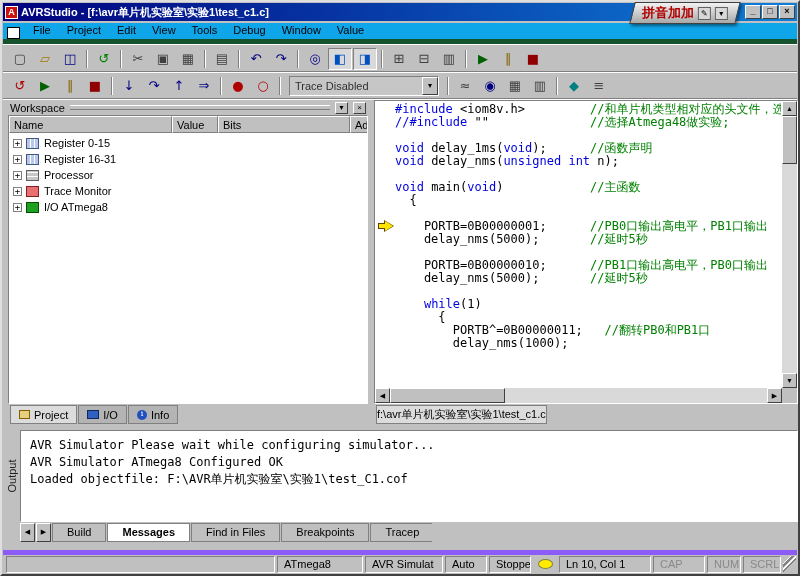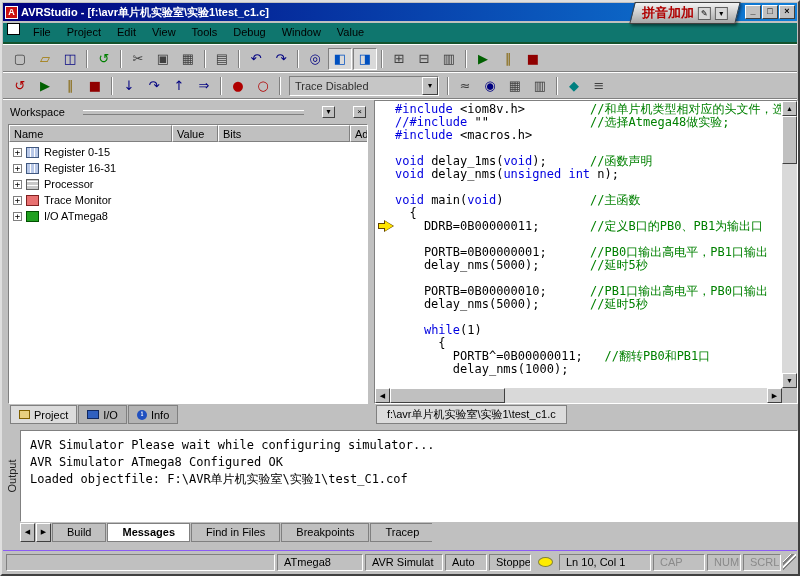--- a/index.html
+++ b/index.html
@@ -13,39 +13,39 @@
 .title-text{color:#fff;font-weight:bold;white-space:nowrap;overflow:hidden;flex:1}
 .winbtns{display:flex;gap:1px;flex:none}
 .winbtn{width:16px;height:14px;background:#c0c0c0;border:1px solid;border-color:#fff #404040 #404040 #fff;font-size:9px;line-height:11px;text-align:center;font-weight:bold}
 
 
 .ime{position:absolute;top:0;right:60px;height:22px;z-index:30;transform:skewX(-14deg);background:linear-gradient(180deg,#f2f2f2,#a8a8a8);border:1px solid #404040;box-shadow:2px 2px 3px rgba(0,0,0,.45);display:flex;align-items:center;gap:4px;padding:0 9px}
 .ime-text{transform:skewX(14deg);color:#b00000;font-weight:bold;font-size:13px;white-space:nowrap}
 .ime-btn{transform:skewX(14deg);width:13px;height:13px;background:#d8d8d8;border:1px solid #606060;font-size:8px;line-height:11px;text-align:center}
 
 
-.menubar{position:absolute;left:1px;top:21px;right:1px;height:21px;display:flex;align-items:flex-start;border-bottom:2px solid #14532d;box-shadow:0 1px 0 #fff;background:#0f766e}
+.menubar{position:absolute;left:1px;top:21px;right:1px;height:21px;display:flex;align-items:flex-end;border-bottom:5px solid #14532d;box-shadow:0 1px 0 #fff;background:#0ea5e9}
 .mdi-icon{width:13px;height:12px;background:#fff;border:1px solid #000;margin:0 5px 0 4px;flex:none}
 .menu-item{padding:3px 8px}
 
 
 .toolbar{position:absolute;left:1px;right:1px;height:26px;display:flex;align-items:center;padding-left:5px;border-bottom:1px solid #808080;box-shadow:0 1px 0 #fff;background:#c0c0c0;gap:1px;overflow:hidden}
 #toolbar1{top:44px}
 #toolbar2{top:71px}
 .tb-btn{width:24px;height:22px;display:flex;align-items:center;justify-content:center;flex:none;border:1px solid transparent}
 .tb-btn.tb-active{border-color:#808080 #fff #fff #808080;background:#d9d9d9}
 .tb-glyph{font-size:13px;line-height:1;font-family:"DejaVu Sans",sans-serif}
 .tb-sep{width:2px;height:18px;border-left:1px solid #808080;border-right:1px solid #fff;margin:0 3px;flex:none}
 .tb-combo{width:150px;height:20px;border:1px solid;border-color:#808080 #fff #fff #808080;background:#c6c6c6;display:flex;align-items:center;margin:0 4px;flex:none}
 .tb-combo-text{flex:1;padding-left:5px;color:#303030;white-space:nowrap;overflow:hidden}
 .tb-combo-btn{width:16px;height:18px;background:#c0c0c0;border:1px solid;border-color:#fff #404040 #404040 #fff;font-size:8px;line-height:16px;text-align:center;flex:none}
 
 
 .workspace{position:absolute;left:6px;top:98px;width:360px;height:324px;display:flex;flex-direction:column}
-.ws-header{height:24px;display:flex;align-items:center;gap:18px;padding:0 2px;flex:none}
+.ws-header{height:15px;display:flex;align-items:center;gap:5px;padding:0 2px;flex:none}
 .ws-grip{flex:1;height:5px;border-top:1px solid #fff;border-bottom:1px solid #808080}
 .ws-hbtn{width:13px;height:12px;background:#c0c0c0;border:1px solid;border-color:#fff #404040 #404040 #fff;font-size:8px;line-height:10px;text-align:center;flex:none}
 .ws-body{flex:1;background:#fff;border:1px solid;border-color:#808080 #fff #fff #808080;display:flex;flex-direction:column;overflow:hidden}
 .ws-cols{display:flex;height:17px;flex:none;overflow:hidden;background:#c0c0c0}
 .ws-col{height:17px;background:#c0c0c0;border:1px solid;border-color:#fff #808080 #808080 #fff;padding:2px 4px;white-space:nowrap;overflow:hidden;flex:none}
 .ws-tree{flex:1;overflow:hidden;padding-top:2px}
 .ws-row{height:16px;display:flex;align-items:center;padding-left:4px}
 .expander{width:9px;height:9px;background:#fff;border:1px solid #808080;font-size:9px;line-height:7px;text-align:center;margin-right:4px;flex:none;font-family:"DejaVu Sans Mono",monospace}
 .t-ico{width:13px;height:11px;border:1px solid #404040;margin-right:5px;flex:none}
 .ico-reg{background:repeating-linear-gradient(90deg,#b8c8e8 0 3px,#fff 3px 4px);border-color:#405880}
@@ -78,35 +78,35 @@
 .sc-btn{position:absolute;background:#c0c0c0;border:1px solid;border-color:#fff #404040 #404040 #fff;font-size:7px;text-align:center;line-height:13px;width:15px;height:15px}
 .vs-up{top:0;left:0}
 .vs-down{bottom:0;left:0}
 .vs-thumb{position:absolute;left:0;top:15px;width:15px;height:48px;background:#c0c0c0;border:1px solid;border-color:#fff #404040 #404040 #fff}
 .hscroll{position:absolute;left:0;bottom:0;right:15px;height:15px;background:#d9d9d9}
 .hs-left{left:0;top:0}
 .hs-right{right:0;top:0}
 .hs-thumb{position:absolute;left:15px;top:0;width:115px;height:15px;background:#c0c0c0;border:1px solid;border-color:#fff #404040 #404040 #fff}
 .sb-corner{position:absolute;right:0;bottom:0;width:15px;height:15px;background:#c0c0c0}
 .filetab-row{height:20px;flex:none;display:flex;align-items:stretch;padding:1px 0 0 2px}
-.filetab{display:flex;align-items:center;padding:0 10px;background:#dcdcdc;border:1px solid #808080;white-space:nowrap;overflow:hidden}
+.filetab{display:flex;align-items:center;padding:0 0;background:#dcdcdc;border:1px solid #808080;white-space:nowrap;overflow:hidden}
 
 
 .output-label-wrap{position:absolute;left:3px;top:428px;width:14px;height:92px;display:flex;align-items:center;justify-content:center}
 .output-label{transform:rotate(-90deg);white-space:nowrap;color:#202020}
 .output-box{position:absolute;left:18px;top:428px;width:778px;height:92px;background:#fff;border:1px solid;border-color:#808080 #fff #fff #808080;padding:6px 9px;font-family:"DejaVu Sans Mono","Liberation Mono",monospace;font-size:12px;overflow:hidden}
 .out-line{height:17px;line-height:17px;white-space:pre}
 .bottom-tabs{position:absolute;left:18px;top:520px;width:412px;height:20px;display:flex;align-items:stretch;gap:1px;overflow:hidden;padding-top:1px}
 .btn-tabscroll{width:15px;background:#c0c0c0;border:1px solid;border-color:#fff #404040 #404040 #fff;font-size:7px;line-height:15px;text-align:center;flex:none}
 #out-tabs{display:flex;gap:1px;overflow:hidden}
 .btab{padding:2px 14px;border:1px solid #808080;background:#c0c0c0;white-space:nowrap;flex:none}
 .btab.active{background:#fff;font-weight:bold}
 
 
-.statusbar{position:absolute;left:1px;right:1px;bottom:1px;height:23px;display:flex;align-items:center;gap:2px;padding:0 1px 0 3px;border-top:1px solid #8b5cf6;background:#c0c0c0}
+.statusbar{position:absolute;left:1px;right:1px;bottom:1px;height:23px;display:flex;align-items:center;gap:2px;padding:0 1px 0 3px;border-top:5px solid #8b5cf6;background:#c0c0c0}
 .sb-seg{height:17px;border:1px solid;border-color:#808080 #fff #fff #808080;padding:1px 6px;white-space:nowrap;overflow:hidden;flex:none}
 .sb-flex{flex:1}
 .sb-dim{color:#8a8a8a}
 .sb-led{border:none;display:flex;align-items:center;justify-content:center;padding:0 2px}
 .led{width:15px;height:10px;border-radius:50%;background:#ffec00;border:1px solid #808040}
 .grip{width:13px;height:17px;flex:none;background:linear-gradient(135deg,transparent 0 5px,#fff 5px 6px,#808080 6px 8px,transparent 8px 9px,#fff 9px 10px,#808080 10px 12px,transparent 12px)}
 </style>
 </head>
 <body>
 
@@ -329,28 +329,26 @@
   <div class="editor-wrap">
     <div class="editor">
       <div class="cur-arrow" id="curArrow" style="top: 119px;">
         <span class="ca-headb"></span>
         <span class="ca-shaft"></span>
         <span class="ca-head"></span>
       </div>
       <div class="code" id="code-lines">
           <div class="code-line"><span class="seg-k">#include</span><span class="seg-n"> &lt;iom8v.h&gt;         </span><span class="seg-c">//和单片机类型相对应的头文件，选择</span></div>
           <div class="code-line"><span class="seg-k">//#include</span><span class="seg-n"> ""              </span><span class="seg-c">//选择Atmega48做实验;</span></div>
-          <div class="code-line"><span class="seg-k">#include</span><span class="seg-n"> &lt;macros.h&gt;</span></div>
           <div class="code-line">&nbsp;</div>
           <div class="code-line"><span class="seg-k">void</span><span class="seg-n"> delay_1ms(</span><span class="seg-k">void</span><span class="seg-n">);      </span><span class="seg-c">//函数声明</span></div>
           <div class="code-line"><span class="seg-k">void</span><span class="seg-n"> delay_nms(</span><span class="seg-k">unsigned int</span><span class="seg-n"> n);</span></div>
           <div class="code-line">&nbsp;</div>
           <div class="code-line"><span class="seg-k">void</span><span class="seg-n"> main(</span><span class="seg-k">void</span><span class="seg-n">)            </span><span class="seg-c">//主函数</span></div>
           <div class="code-line"><span class="seg-n">  {</span></div>
-          <div class="code-line"><span class="seg-n">    DDRB=0B00000011;       </span><span class="seg-c">//定义B口的PB0、PB1为输出口</span></div>
           <div class="code-line">&nbsp;</div>
           <div class="code-line"><span class="seg-n">    PORTB=0B00000001;      </span><span class="seg-c">//PB0口输出高电平，PB1口输出</span></div>
           <div class="code-line"><span class="seg-n">    delay_nms(5000);       </span><span class="seg-c">//延时5秒</span></div>
           <div class="code-line">&nbsp;</div>
           <div class="code-line"><span class="seg-n">    PORTB=0B00000010;      </span><span class="seg-c">//PB1口输出高电平，PB0口输出</span></div>
           <div class="code-line"><span class="seg-n">    delay_nms(5000);       </span><span class="seg-c">//延时5秒</span></div>
           <div class="code-line">&nbsp;</div>
           <div class="code-line"><span class="seg-n">    </span><span class="seg-k">while</span><span class="seg-n">(1)</span></div>
           <div class="code-line"><span class="seg-n">      {</span></div>
           <div class="code-line"><span class="seg-n">        PORTB^=0B00000011;   </span><span class="seg-c">//翻转PB0和PB1口</span></div>

